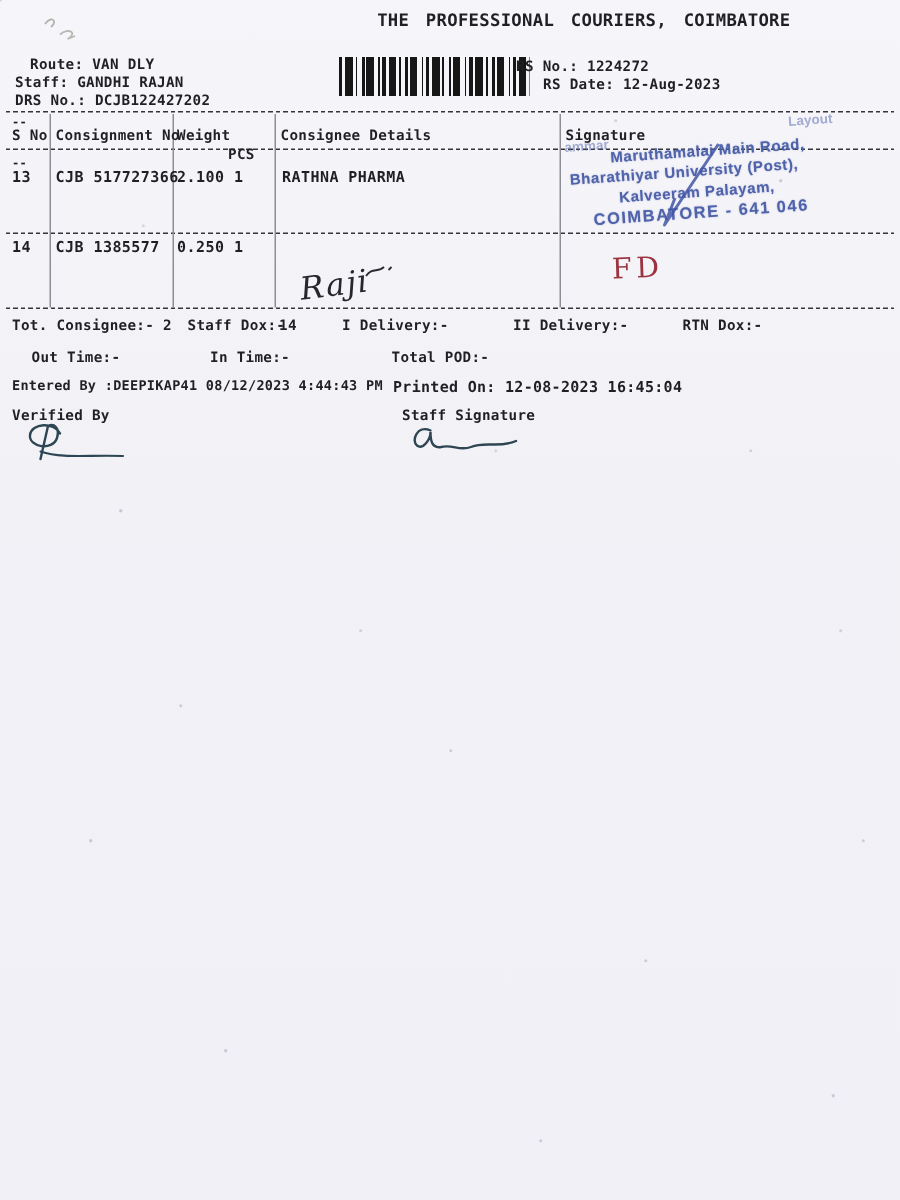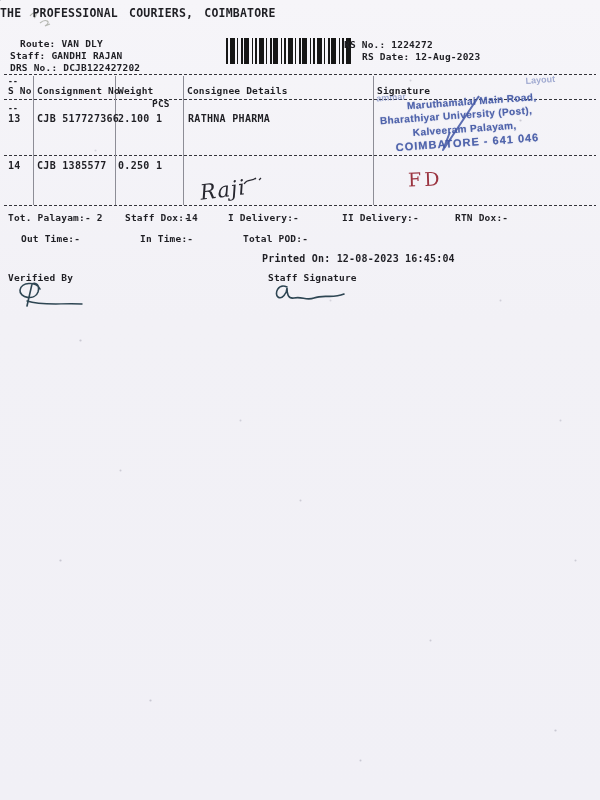--- a/index.html
+++ b/index.html
@@ -1,20 +1,20 @@
 <!DOCTYPE html>
 <html><head>
 <meta charset="utf-8">
 <style>
   html,body{margin:0;padding:0;}
   .page{position:relative;width:600px;height:800px;overflow:hidden;
         background:linear-gradient(180deg,#f6f5f9 0%,#f2f1f6 40%,#f1f0f6 100%);
         font-family:"DejaVu Sans Mono", monospace;color:#1f1f24;}
   .abs{position:absolute;white-space:nowrap;}
-  .title{font-size:11.5px;font-weight:700;letter-spacing:.2px;word-spacing:4px;width:527px;text-align:left;}
+  .title{font-size:11.5px;font-weight:700;letter-spacing:.2px;word-spacing:4px;width:527px;text-align:right;}
   .sub{font-size:11px;font-weight:700;letter-spacing:.2px;width:600px;text-align:center;}
   .meta{font-size:9.5px;font-weight:700;letter-spacing:.2px;}
   .cell{font-size:9.5px;font-weight:700;letter-spacing:.2px;}
   .rowtxt{font-size:10px;font-weight:700;letter-spacing:.3px;}
   .hline{height:1px;background:repeating-linear-gradient(90deg,#34343a 0 3px,transparent 3px 5px);}
   .vline{width:1px;background:#8d8d96;}
   .barcode{background:
     repeating-linear-gradient(90deg,
       #161616 0 2px, transparent 2px 4px,
       #161616 4px 9px, transparent 9px 11px,
@@ -122,33 +122,34 @@
     <path d="M25,44 L18,62 L54,8" stroke="rgba(66,86,165,.85)" stroke-width="2" fill="none" stroke-linejoin="round"></path>
   </svg>
 
   <div class="abs hand-raji" style="left:200px;top:178px">Raji</div>
   <svg class="abs" style="left:242px;top:176px" width="22" height="12">
     <path d="M2,8 C6,2 10,6 14,2 M17,4 l2,-2" stroke="#2a2a32" stroke-width="1.2" fill="none"></path>
   </svg>
   <div class="abs hand-fd" style="left:408px;top:168px">FD</div>
 
   <div class="abs meta" style="left:8px;top:212px">
-    <span>Tot. Palayam:-</span>
+    <span>Tot. Consignee:-</span>
     <span>2</span>
   </div>
   <div class="abs meta" style="left:125px;top:212px">Staff Dox:-</div>
   <div class="abs meta" style="left:186px;top:212px">14</div>
   <div class="abs meta" style="left:228px;top:212px">I Delivery:-</div>
   <div class="abs meta" style="left:342px;top:212px">II Delivery:-</div>
   <div class="abs meta" style="left:455px;top:212px">RTN Dox:-</div>
 
   <div class="abs meta" style="left:21px;top:233px">Out Time:-</div>
   <div class="abs meta" style="left:140px;top:233px">In Time:-</div>
-  <div class="abs meta" style="left:243px;top:233px">Total POD:-</div>
+  <div class="abs meta" style="left:261px;top:233px">Total POD:-</div>
 
+  <div class="abs meta" style="left:8px;top:253px;font-size:9px">Entered By :DEEPIKAP41 08/12/2023 4:44:43 PM</div>
   <div class="abs meta" style="left:262px;top:253px;font-size:10px">Printed On: 12-08-2023 16:45:04</div>
 
   <div class="abs meta" style="left:8px;top:272px">Verified By</div>
   <div class="abs meta" style="left:268px;top:272px">Staff Signature</div>
 
   <svg class="abs" style="left:12px;top:280px" width="78" height="30">
     <path d="M28,9 C24,1 9,2 8,10 C7,18 23,21 26,12 C28,5 24,2 20,4 L15,26" stroke="#2e4653" stroke-width="1.6" fill="none" stroke-linecap="round"></path>
     <path d="M15,21 C30,26 48,23 70,24" stroke="#2e4653" stroke-width="1.4" fill="none" stroke-linecap="round"></path>
   </svg>
   <svg class="abs" style="left:272px;top:281px" width="80" height="24">

